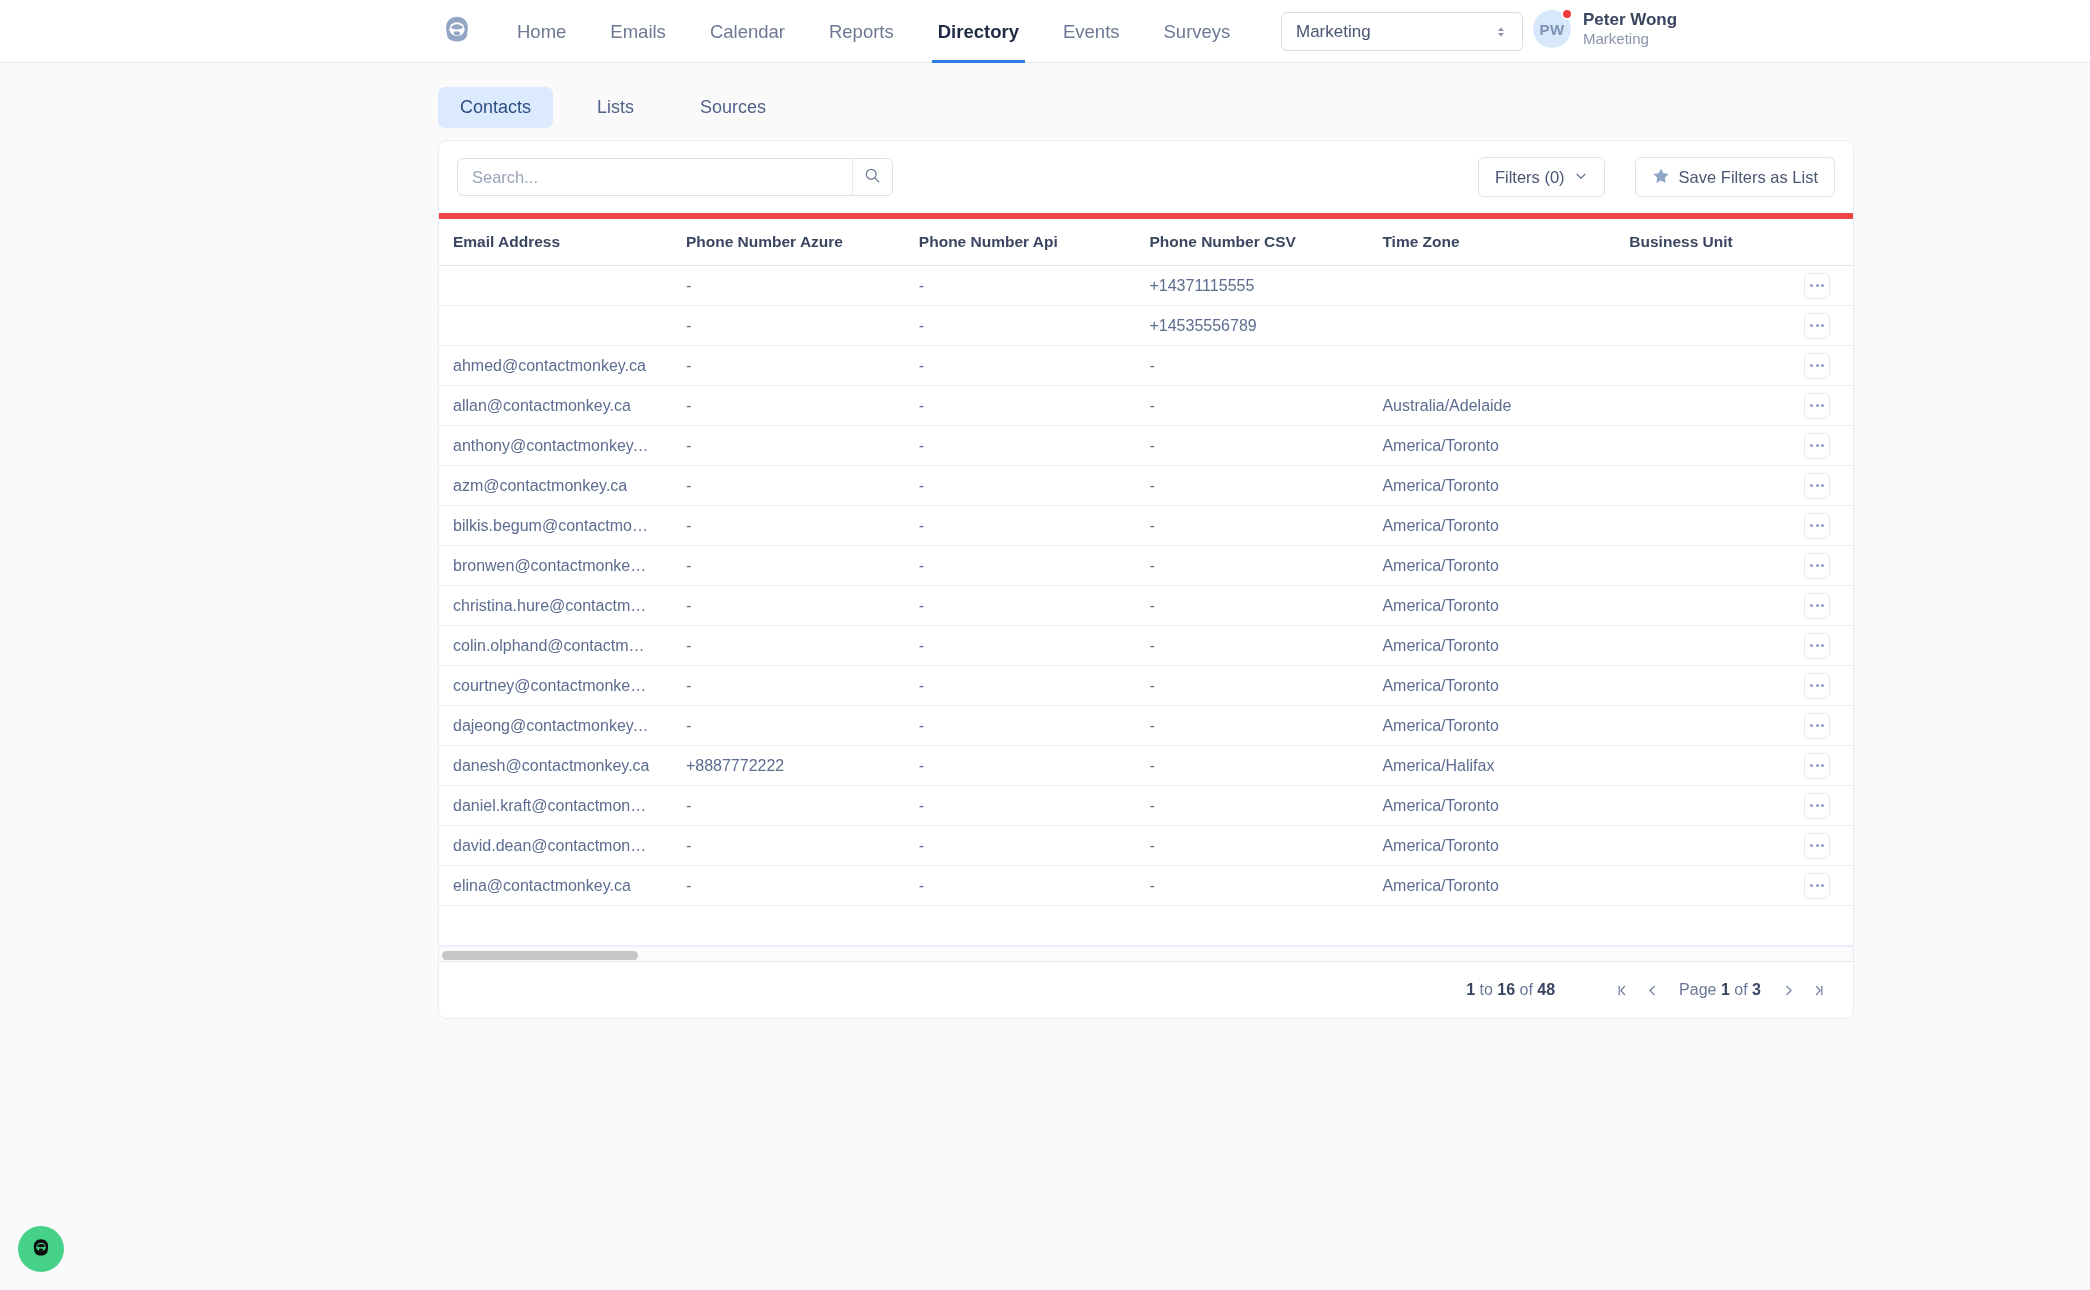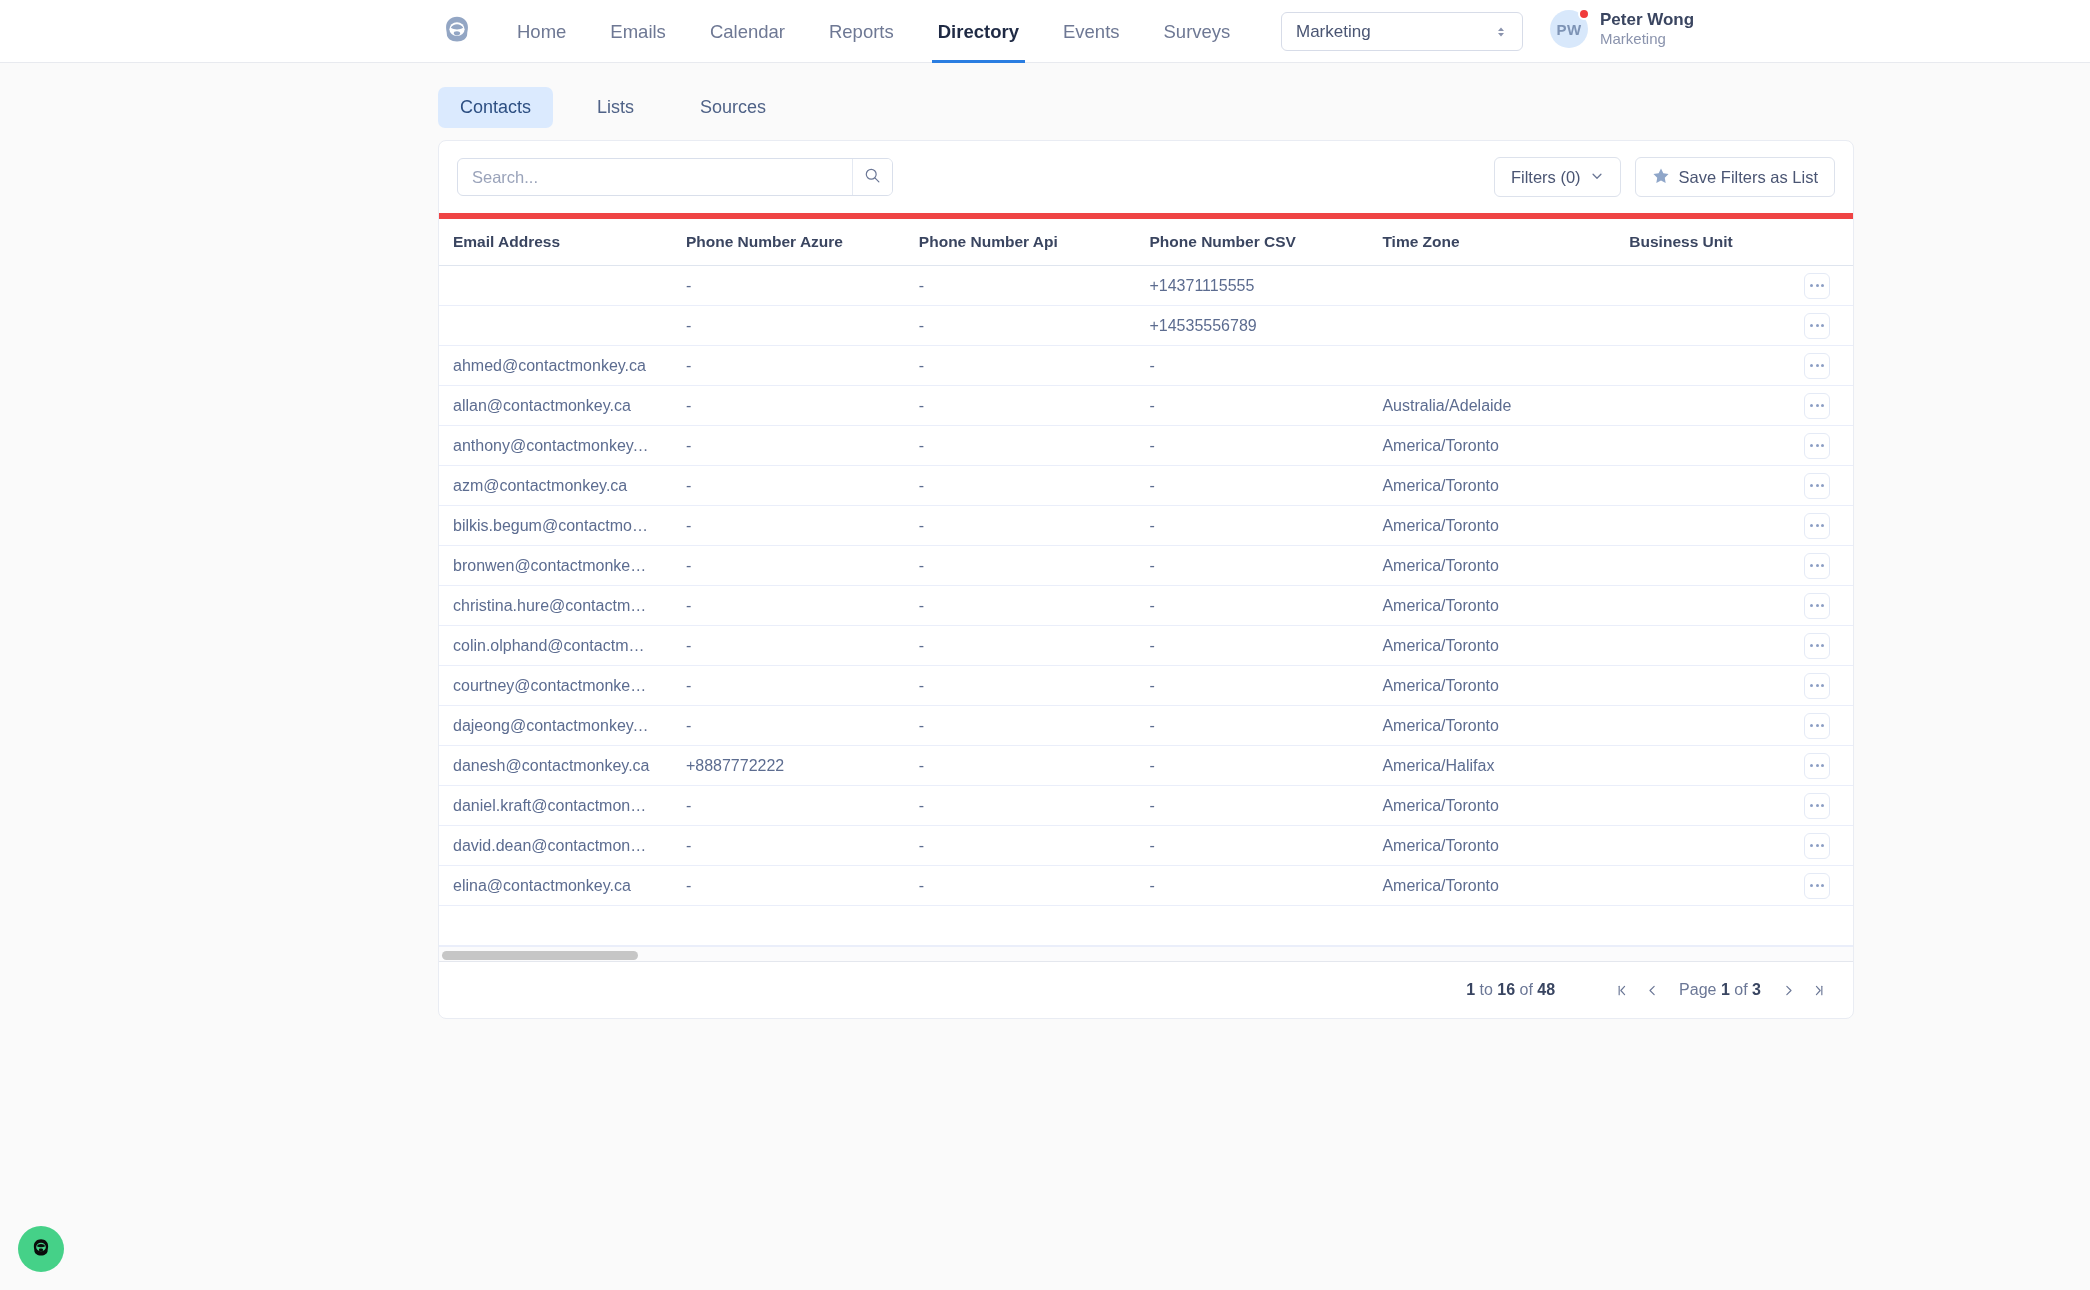--- a/index.html
+++ b/index.html
@@ -48,21 +48,21 @@
     border: 1px solid #d7dce8; border-radius: 6px;
     background: #fff; display: flex; align-items: center;
     padding: 0 14px; font-size: 17px; color: #4a5573;
     cursor: pointer;
   }
   .org-select .val { flex: 1; }
   .chev-updown { width: 14px; height: 20px; color: #8a93ad; }
 
   .user-box {
     position: absolute; left: 1533px; top: 9px;
-    display: flex; align-items: center; gap: 12px; margin-left: 17px;
+    display: flex; align-items: center; gap: 12px;
   }
   .avatar-wrap { position: relative; width: 38px; height: 38px; }
   .avatar {
     width: 38px; height: 38px; border-radius: 50%;
     background: #d8e8fb; color: #7d93b5;
     display: flex; align-items: center; justify-content: center;
     font-size: 15px; font-weight: 600; letter-spacing: .5px;
   }
   .notif-dot {
     position: absolute; right: -2px; top: -2px;
@@ -108,21 +108,21 @@
     font-family: "Liberation Sans", sans-serif;
     color: #4a5573; background: transparent;
   }
   .search-input::placeholder { color: #9aa3ba; }
   .search-btn {
     width: 40px; border: none; border-left: 1px solid #e4e9f2;
     background: #fff; cursor: pointer;
     display: flex; align-items: center; justify-content: center;
   }
   .toolbar-right {
-    margin-left: auto; display: flex; align-items: flex-start; gap: 14px;
+    margin-left: auto; display: flex; align-items: flex-start; gap: 30px;
   }
   .btn {
     height: 40px; border: 1px solid #dde2ec; border-radius: 6px;
     background: #fff; cursor: pointer;
     display: flex; align-items: center; gap: 9px;
     padding: 0 16px; font-size: 16.5px; color: #4a5573;
     font-family: "Liberation Sans", sans-serif;
   }
   .star { color: #8fa6c9; font-size: 18px; line-height: 1; }
 

